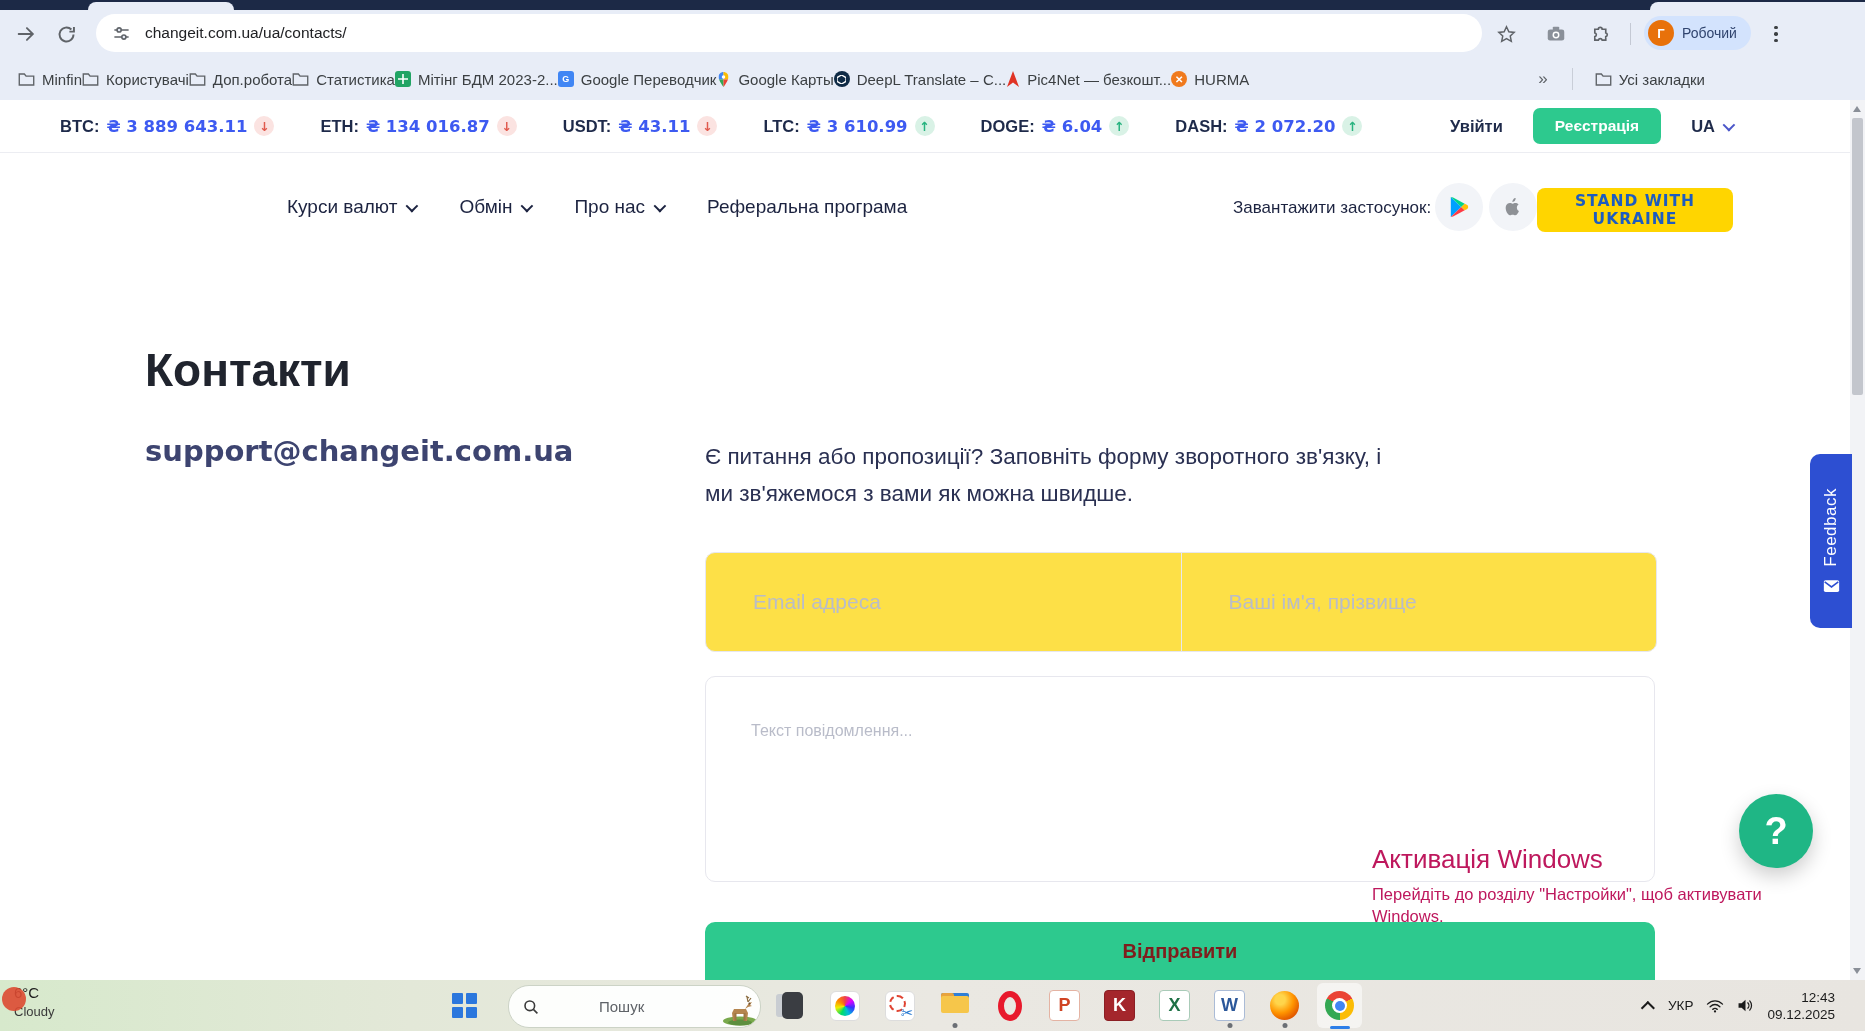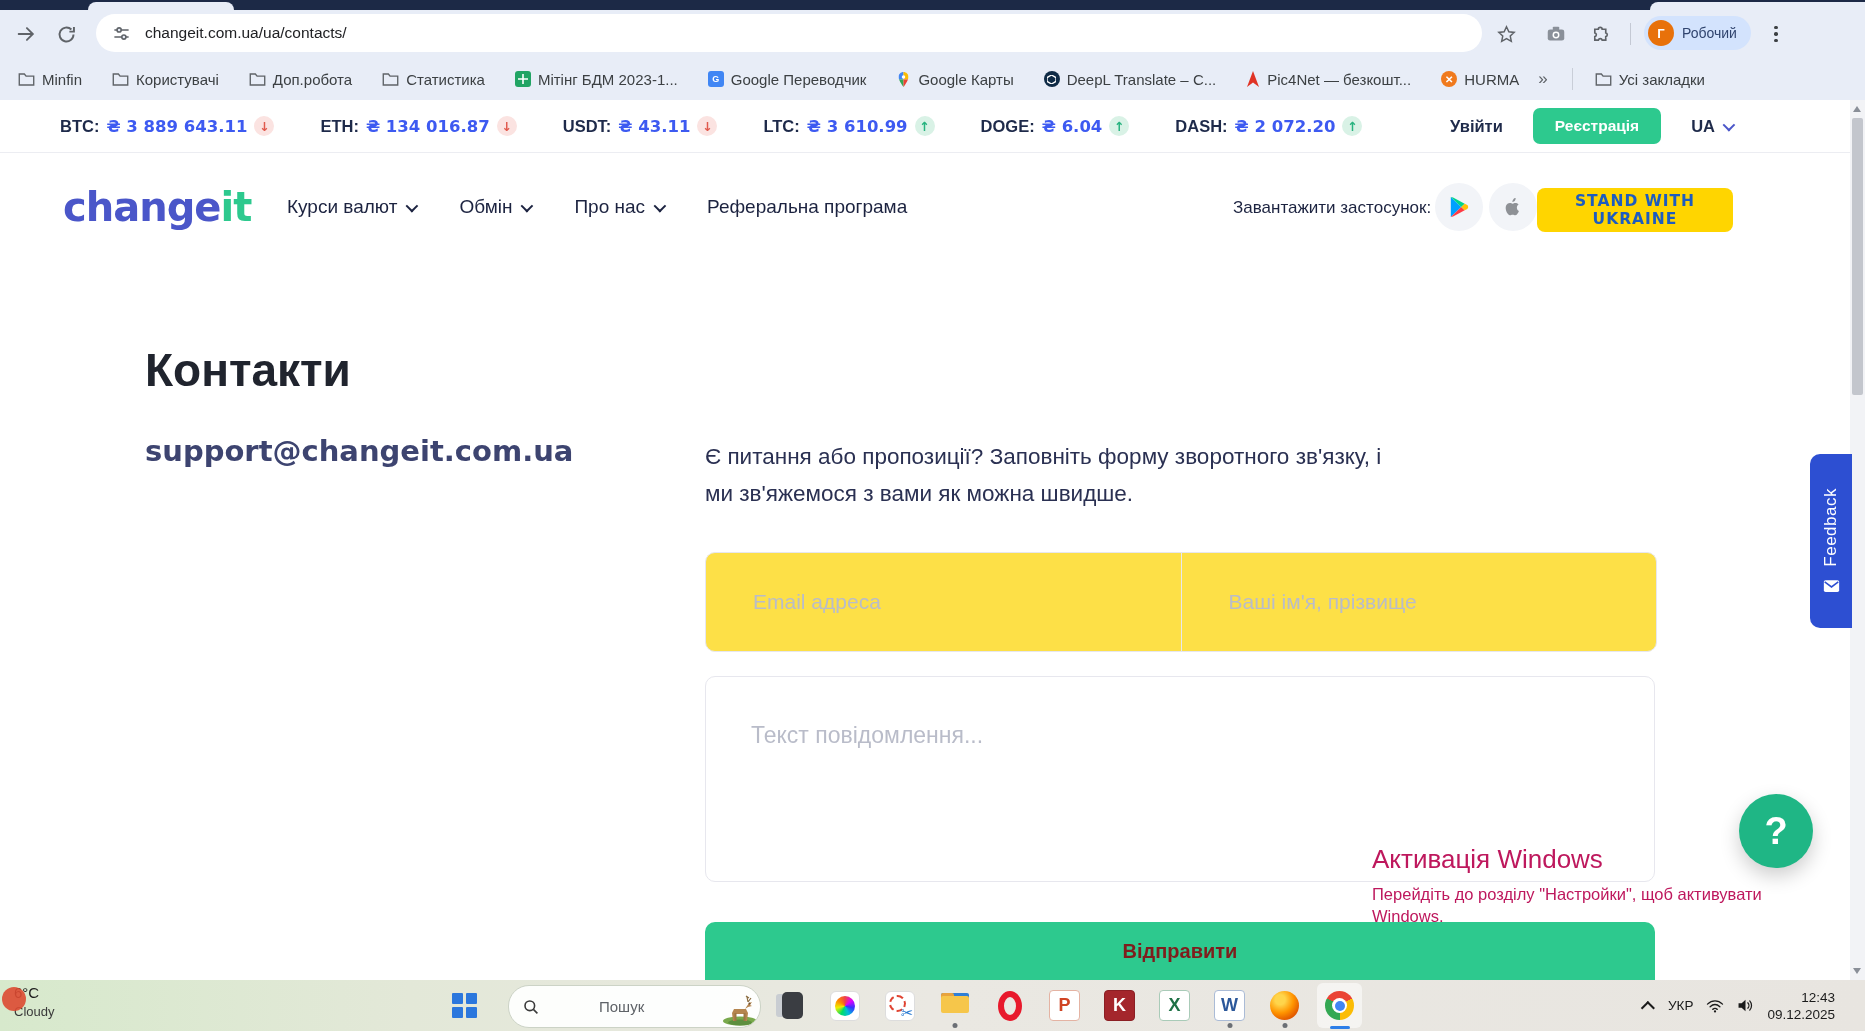--- a/index.html
+++ b/index.html
@@ -18,21 +18,21 @@
   .addr .url{margin-left:14px;font-size:15.5px;color:#202124;}
   .divider-v{position:absolute;left:1630px;top:13px;width:1px;height:22px;background:#c4c9d4;}
   .profile{position:absolute;left:1644px;top:6px;height:34px;padding:0 14px 0 4px;background:#d3e3fd;border-radius:17px;display:flex;align-items:center;gap:8px;}
   .avatar{width:26px;height:26px;border-radius:50%;background:#e8710a;color:#fff;font-size:13px;font-weight:700;display:flex;align-items:center;justify-content:center;}
   .profile .pname{font-size:14px;color:#30446e;font-weight:500;}
   .kebab{position:absolute;left:1762px;top:10px;width:28px;height:28px;display:flex;flex-direction:column;align-items:center;justify-content:center;gap:3px;}
   .kebab i{width:3.5px;height:3.5px;border-radius:50%;background:#3c4043;}
 
   
   .bookbar{left:0;top:58px;width:1865px;height:42px;background:#e8edf7;border-bottom:1px solid #c9ced8;}
-  .bmrow{position:absolute;left:18px;top:0;height:42px;display:flex;align-items:center;gap:30px;}
+  .bmrow{position:absolute;left:18px;top:0;height:42px;display:flex;align-items:center;}
   .bm{display:flex;align-items:center;gap:7px;}
   .bm .bmlabel{font-size:15px;color:#3c4043;white-space:nowrap;}
   .sq16{width:16px;height:16px;border-radius:3px;display:flex;align-items:center;justify-content:center;color:#fff;font-size:9px;font-weight:700;}
   .bm-right{position:absolute;right:0;top:0;height:42px;display:flex;align-items:center;}
   .chev2{font-size:17px;color:#5f6368;}
 
   
   .page{left:0;top:100px;width:1850px;height:880px;background:#fff;}
 
   .ticker{position:absolute;left:0;top:0;width:1850px;height:52px;border-bottom:1px solid #ecedf2;}
@@ -66,21 +66,21 @@
   .ptitle{position:absolute;left:145px;top:212px;font-size:46px;font-weight:700;color:#20242e;}
   .clink{position:absolute;left:145px;font-size:29px;font-weight:700;color:#3d4470;text-decoration:none;font-family:"DejaVu Sans",sans-serif;}
   .intro{position:absolute;left:705px;top:338px;font-size:22.5px;line-height:37px;color:#2a3052;font-weight:500;}
 
   .formrow{position:absolute;left:705px;top:452px;width:950px;height:98px;border:1px solid #e7e7ee;border-radius:10px;display:flex;background:#fde047;}
   .fcell{flex:1;display:flex;align-items:center;}
   .fcell + .fcell{border-left:1px solid #e7e7ee;}
   .fcell input{border:none;outline:none;width:100%;margin:0 30px 0 45px;font-size:21px;color:#2a3052;font-family:inherit;background:transparent;}
   .fcell input::placeholder,.msg::placeholder{color:#b9bcc9;opacity:1;}
   .msg{position:absolute;left:705px;top:576px;width:950px;height:206px;border:1px solid #e7e7ee;border-radius:10px;resize:none;outline:none;
-    padding:45px 45px 20px 45px;font-size:23px;color:#2a3052;font-family:inherit;box-sizing:border-box;background:#fff;}
+    padding:45px 45px 20px 45px;font-size:16px;color:#2a3052;font-family:inherit;box-sizing:border-box;background:#fff;}
   .submit{position:absolute;left:705px;top:822px;width:950px;height:70px;background:var(--c-green,#2dc98e);color:#7f1d1d;
     font-size:20px;font-weight:700;border:none;border-radius:10px;font-family:inherit;padding-bottom:12px;}
 
   .watermark{position:absolute;left:1372px;top:744px;color:#be185d;z-index:5;pointer-events:none;}
   .watermark .w1{font-size:26px;font-weight:400;margin-bottom:8px;}
   .watermark .w2{font-size:16.5px;line-height:22px;}
 
   .feedback{position:absolute;left:1810px;top:354px;width:42px;height:174px;background:var(--c-feedback_blue,#2d4fd2);
     border-radius:10px 0 0 10px;display:flex;flex-direction:column;align-items:center;justify-content:center;gap:12px;z-index:6;}
   .feedback .ftext{writing-mode:vertical-rl;transform:rotate(180deg);color:#fff;font-size:17px;font-weight:500;letter-spacing:.5px;}
@@ -222,21 +222,21 @@
             <path d="M1.5 2h6l2 2.5h9V15h-17z" fill="none" stroke="#5f6368" stroke-width="1.6"></path>
           </svg>
         <span class="bmlabel">Статистика</span>
       </div>
       <div class="bm">
         <span class="sq16" style="background:#21a464;">
           <svg width="10" height="10" viewBox="0 0 10 10">
               <path d="M4.2 0h1.6v4.2H10v1.6H5.8V10H4.2V5.8H0V4.2h4.2z" fill="#fff"></path>
             </svg>
         </span>
-        <span class="bmlabel">Мітінг БДМ 2023-1...</span>
+        <span class="bmlabel">Мітінг БДМ 2023-2...</span>
       </div>
       <div class="bm">
         <span class="sq16" style="background:#4086f4;">G</span>
         <span class="bmlabel">Google Переводчик</span>
       </div>
       <div class="bm">
         <svg width="15" height="17" viewBox="0 0 24 26">
           <clipPath id="pinclip">
               <path d="M12 1c4.5 0 8 3.4 8 8 0 5.5-8 16-8 16S4 14.5 4 9c0-4.6 3.5-8 8-8z"></path>
             </clipPath>
@@ -320,21 +320,20 @@
         <span class="login">Увійти</span>
         <button class="register">Реєстрація</button>
         <span class="lang">
           <span>UA</span>
           <i class="chev"></i>
         </span>
       </div>
     </div>
 
     <div class="siteheader">
-      <div class="logo"><span class="p1">change</span><span class="p2">it</span></div>
       <div class="mainnav">
         <div class="nav-item">
           <span>Курси валют</span>
           <i class="chev dark"></i>
         </div>
         <div class="nav-item">
           <span>Обмін</span>
           <i class="chev dark"></i>
         </div>
         <div class="nav-item">

